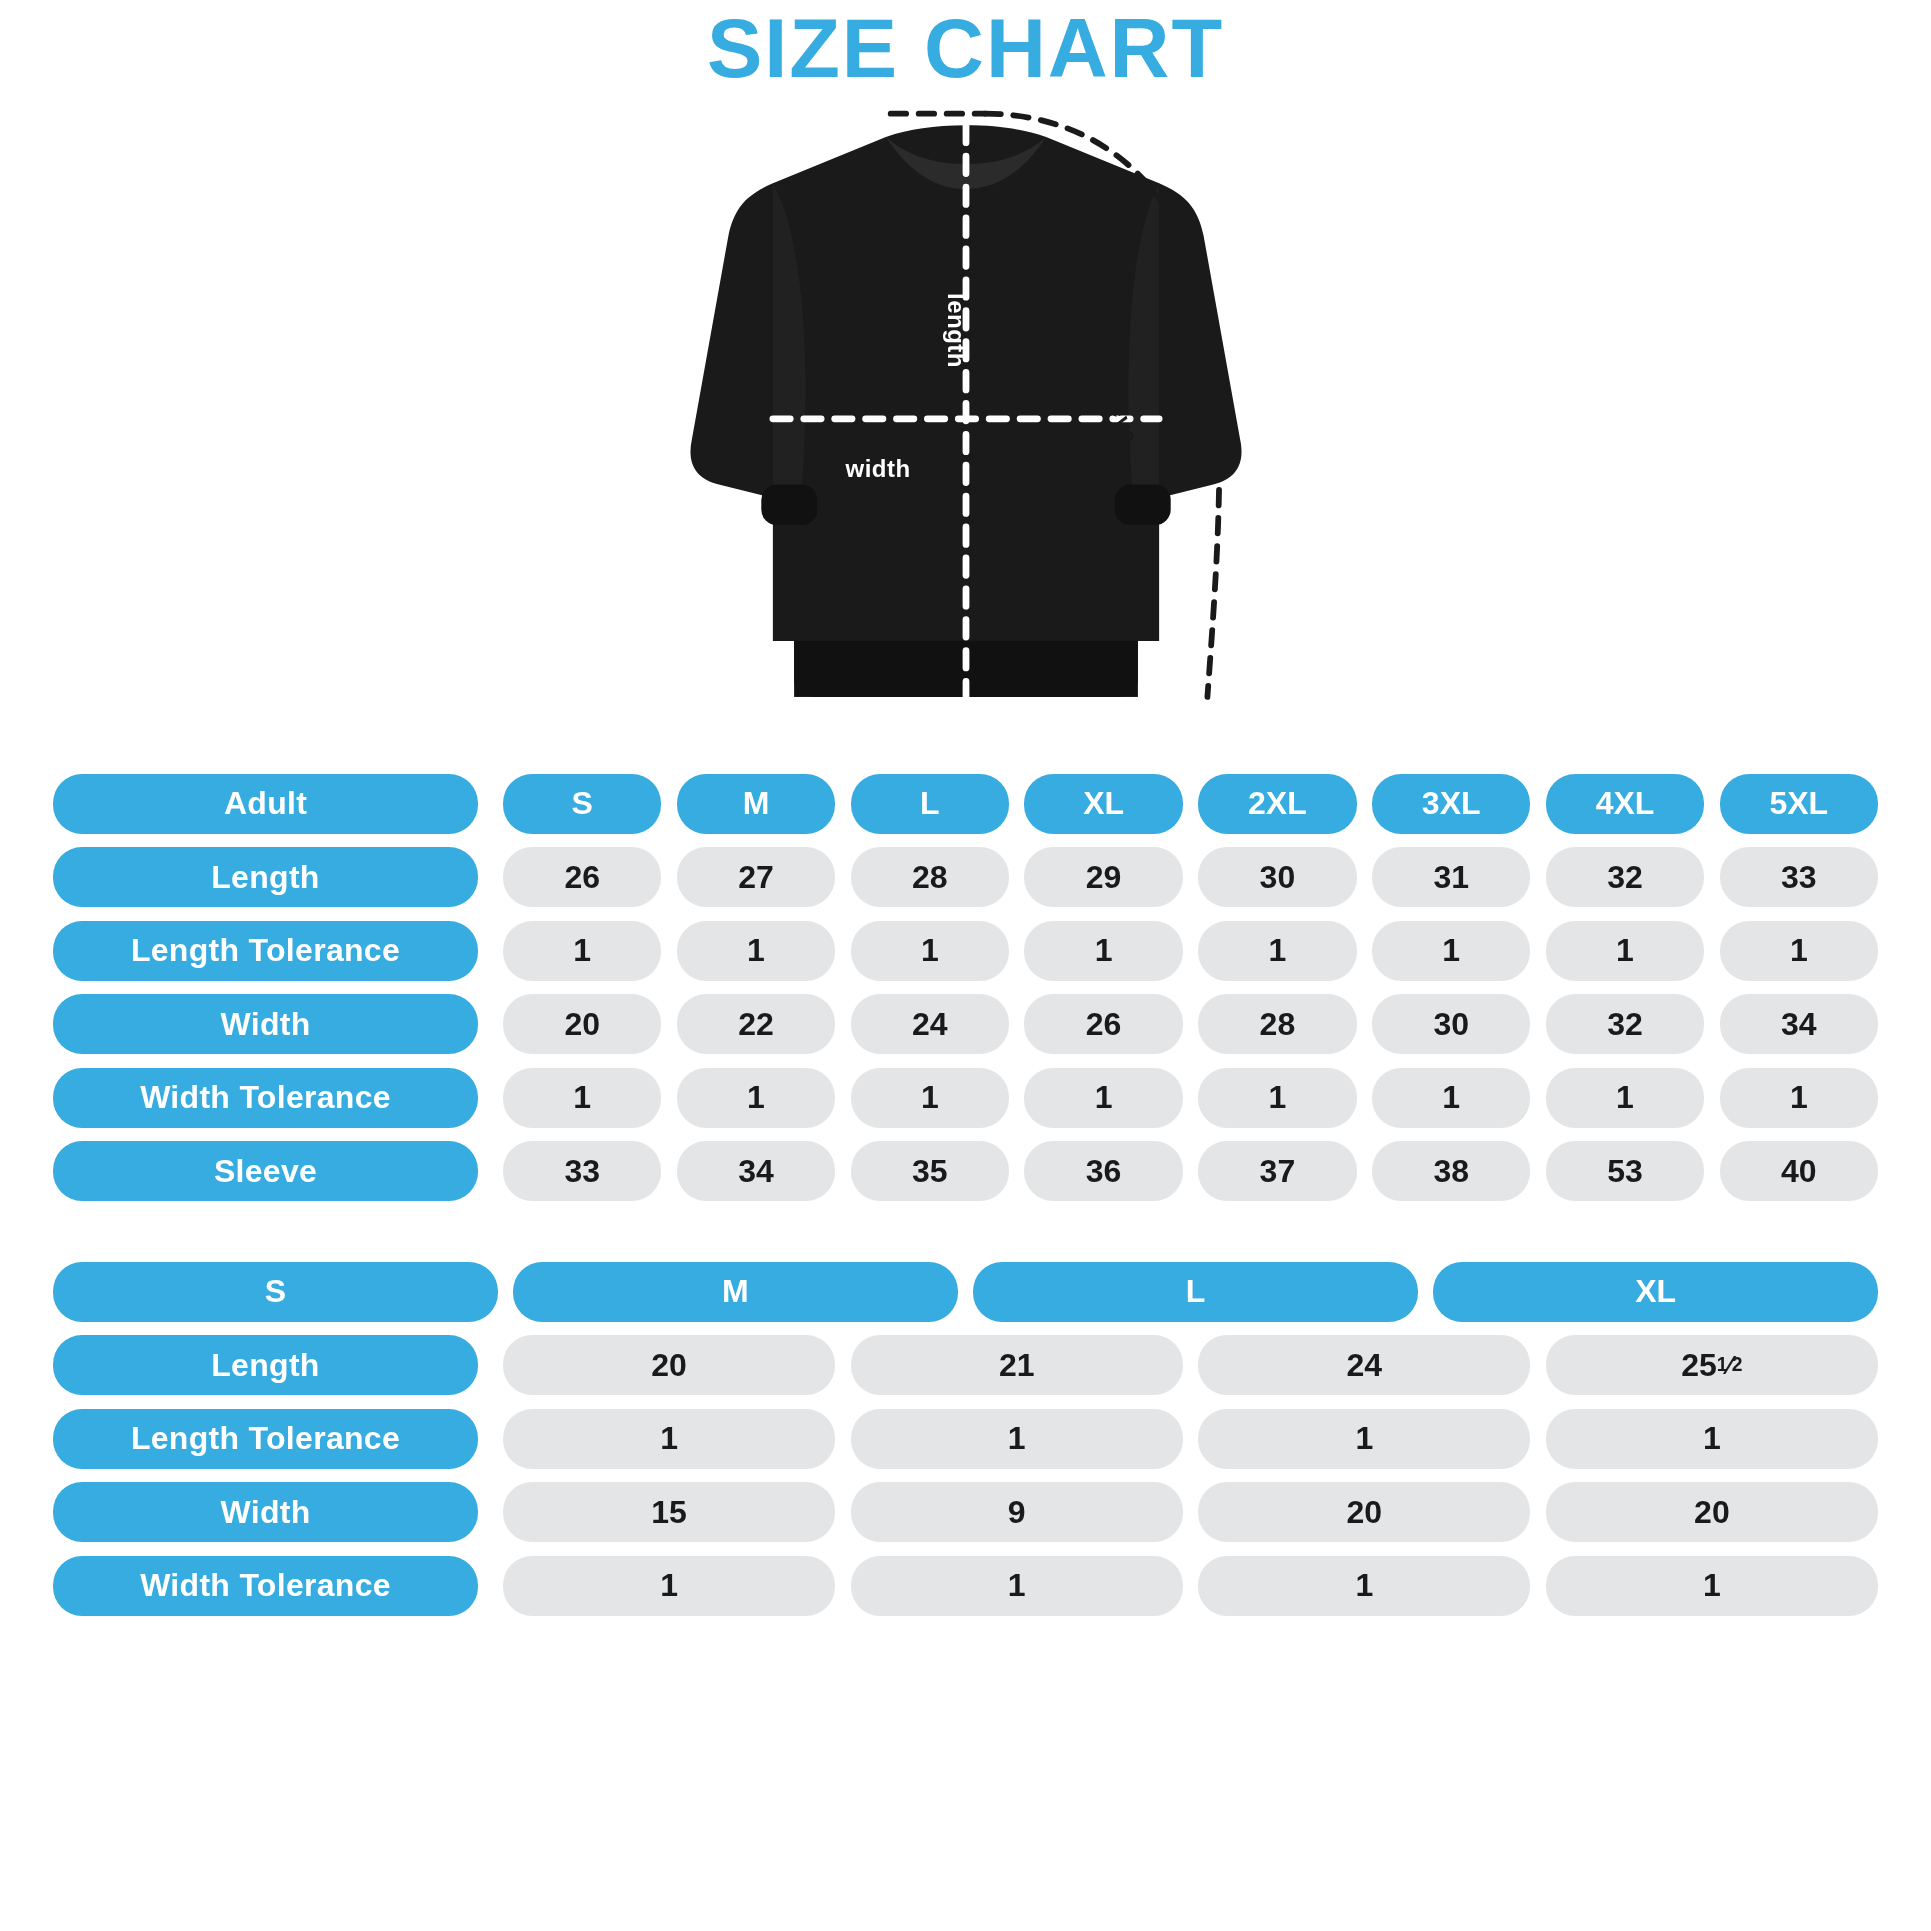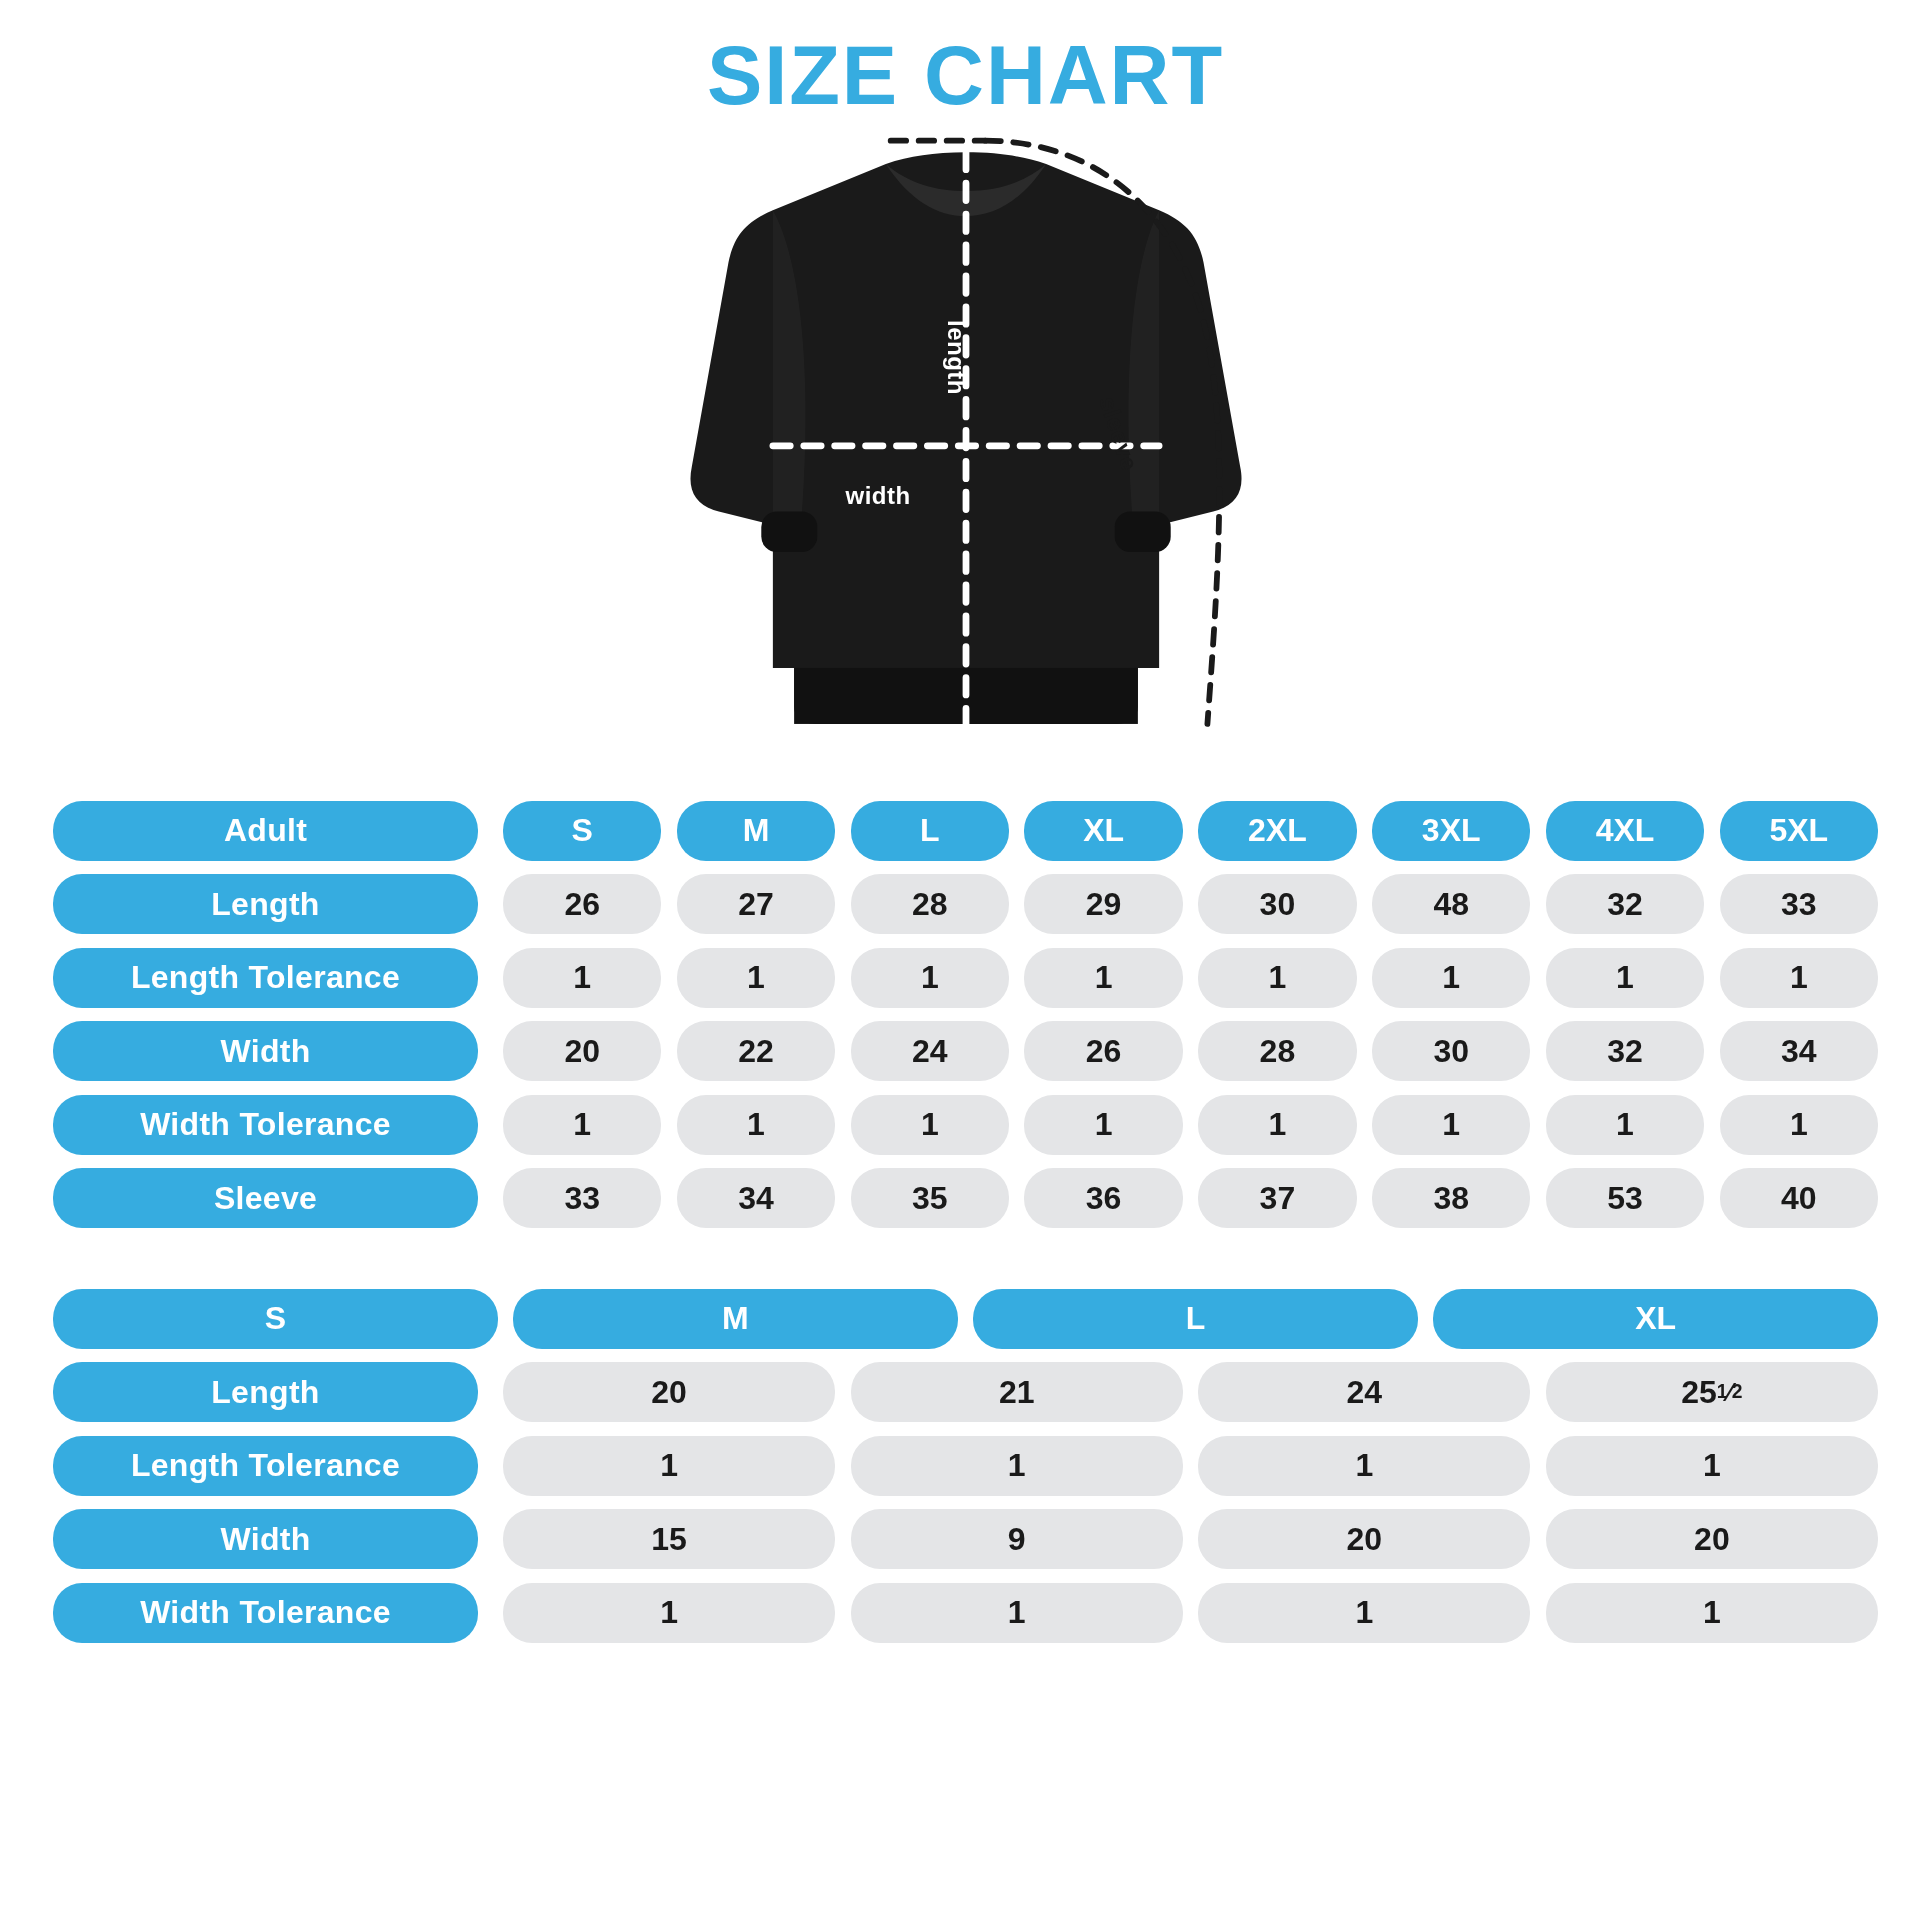--- a/index.html
+++ b/index.html
@@ -22,21 +22,21 @@
     padding: 0 53px;
   }
 
   
   .title {
     text-align: center;
     color: #36ace0;
     font-size: 83px;
     font-weight: bold;
     letter-spacing: 1.9px;
-    padding-top: 32px;
+    padding-top: 5px;
     line-height: 1.05;
   }
 
   
   .illustration {
     position: relative;
     width: 100%;
     height: 676px;
   }
   .shirt-wrap {
@@ -192,21 +192,21 @@
     </div>
 
     <div class="row">
       <div class="rowlabel">Length</div>
       <div class="cells">
         <div class="cell">26</div>
         <div class="cell">27</div>
         <div class="cell">28</div>
         <div class="cell">29</div>
         <div class="cell">30</div>
-        <div class="cell">48</div>
+        <div class="cell">31</div>
         <div class="cell">32</div>
         <div class="cell">33</div>
       </div>
     </div>
 
     <div class="row">
       <div class="rowlabel">Length Tolerance</div>
       <div class="cells">
         <div class="cell">1</div>
         <div class="cell">1</div>

